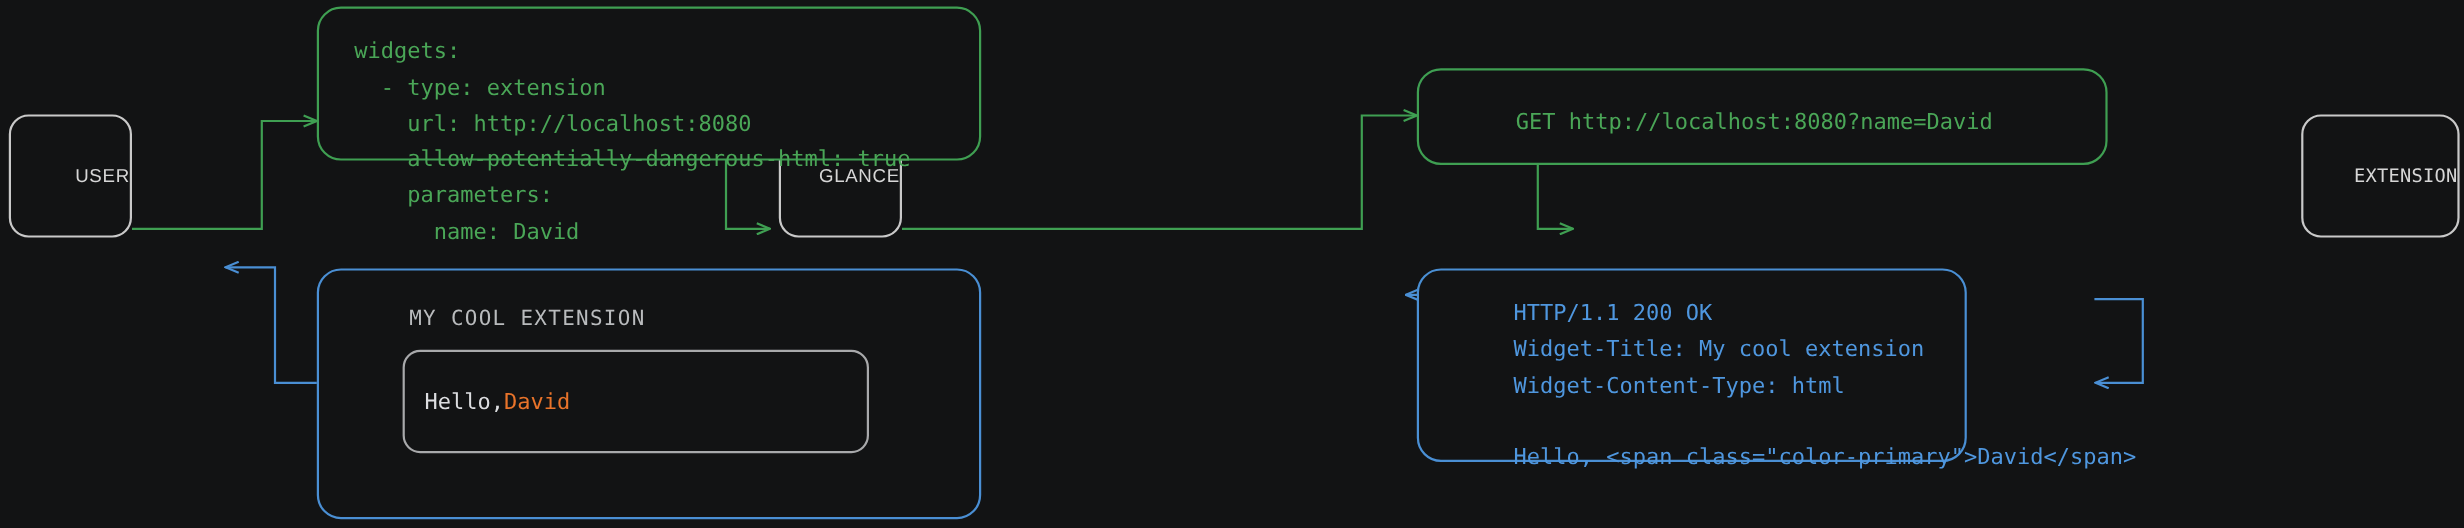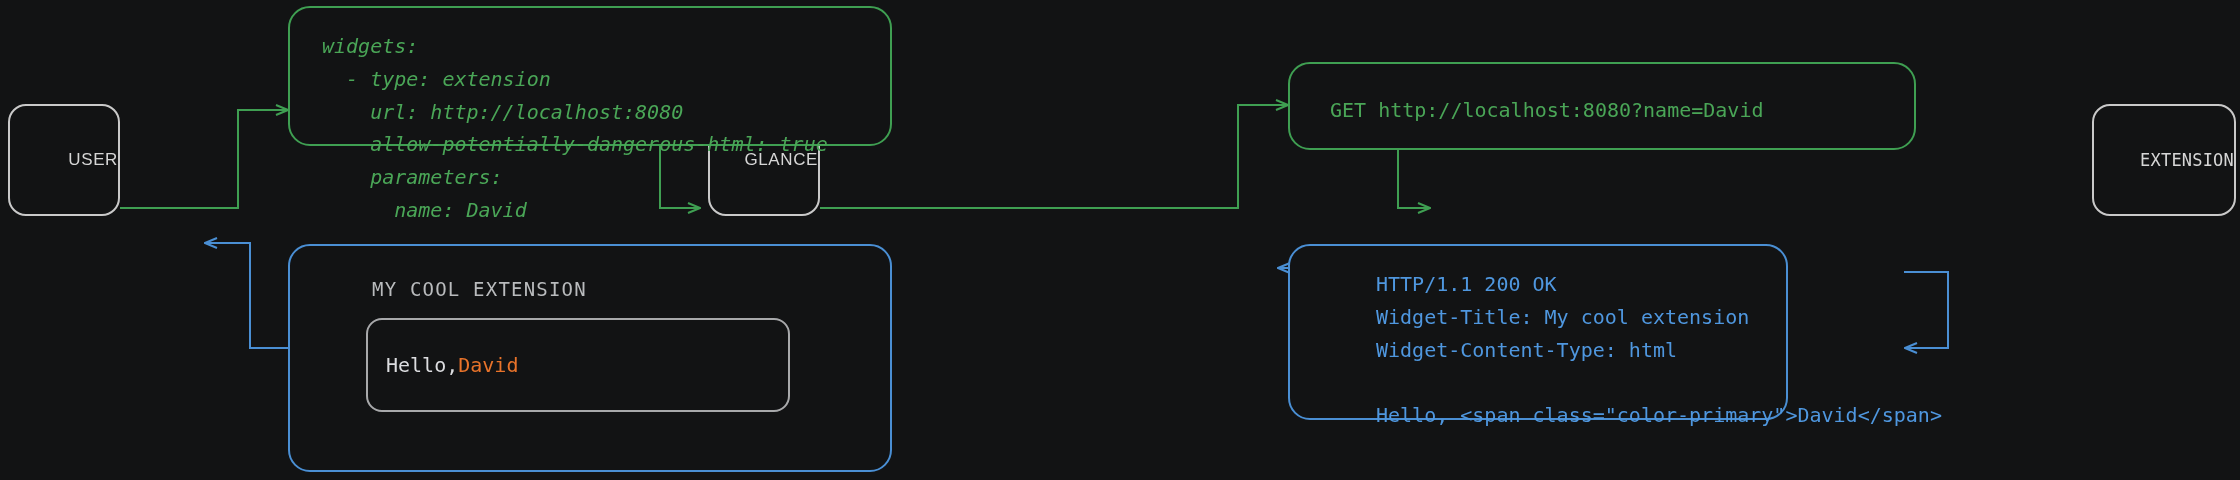--- a/index.html
+++ b/index.html
@@ -117,30 +117,30 @@
 
   <div class="node" style="left:708px; top:104px; width:112px; height:112px;">
     <span class="node-label sans">GLANCE</span>
   </div>
 
   <div class="node" style="left:2092px; top:104px; width:144px; height:112px;">
     <span class="node-label mono">EXTENSION</span>
   </div>
 
   <div class="card" style="left:288px; top:6px; width:604px; height:140px;">
-    <pre class="code" style="padding:22px 0 0 32px;font-style:italic;">widgets:
+    <pre class="code" style="padding:22px 0 0 32px;">widgets:
   - type: extension
     url: http://localhost:8080
     allow-potentially-dangerous-html: true
     parameters:
       name: David</pre>
   </div>
 
   <div class="card" style="left:1288px; top:62px; width:628px; height:88px;">
-    <pre class="code" style="padding:30px 0 0 40px;">GET http://localhost:8080?name=David</pre>
+    <pre class="code" style="padding:30px 0 0 40px;margin-left:48px;">GET http://localhost:8080?name=David</pre>
   </div>
 
   <div class="card blue" style="left:1288px; top:244px; width:500px; height:176px;">
     <pre class="code blue" style="padding:22px 0 0 56px;">HTTP/1.1 200 OK
 Widget-Title: My cool extension
 Widget-Content-Type: html
 
 Hello, &lt;span class="color-primary"&gt;David&lt;/span&gt;</pre>
   </div>
 

